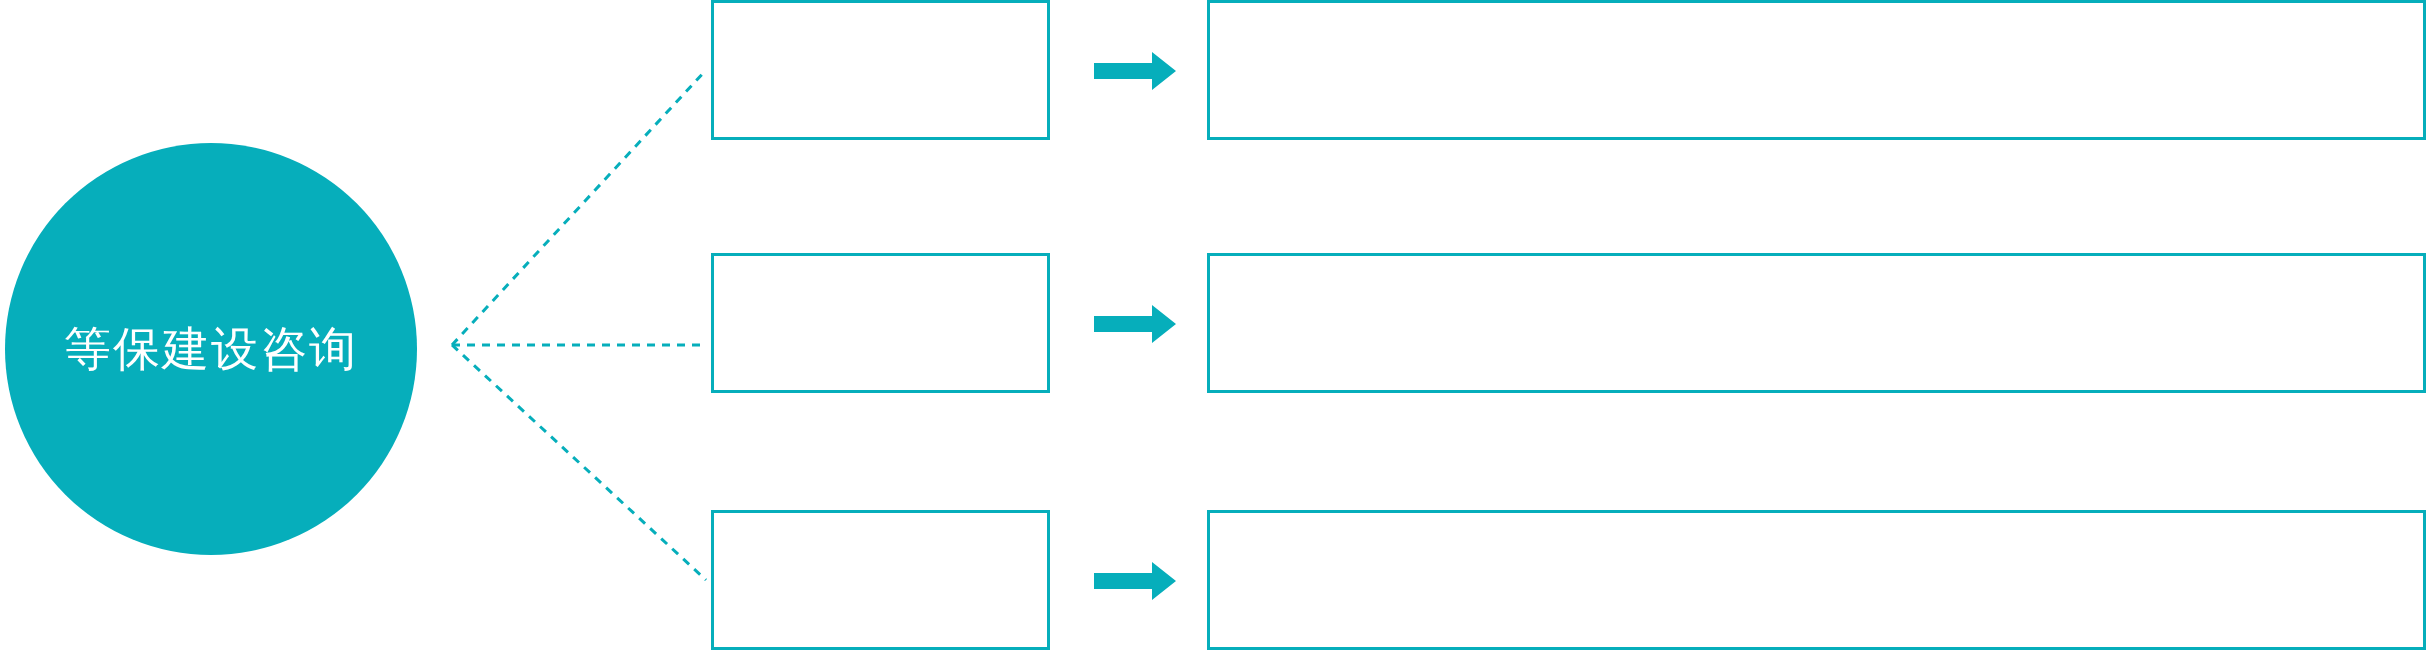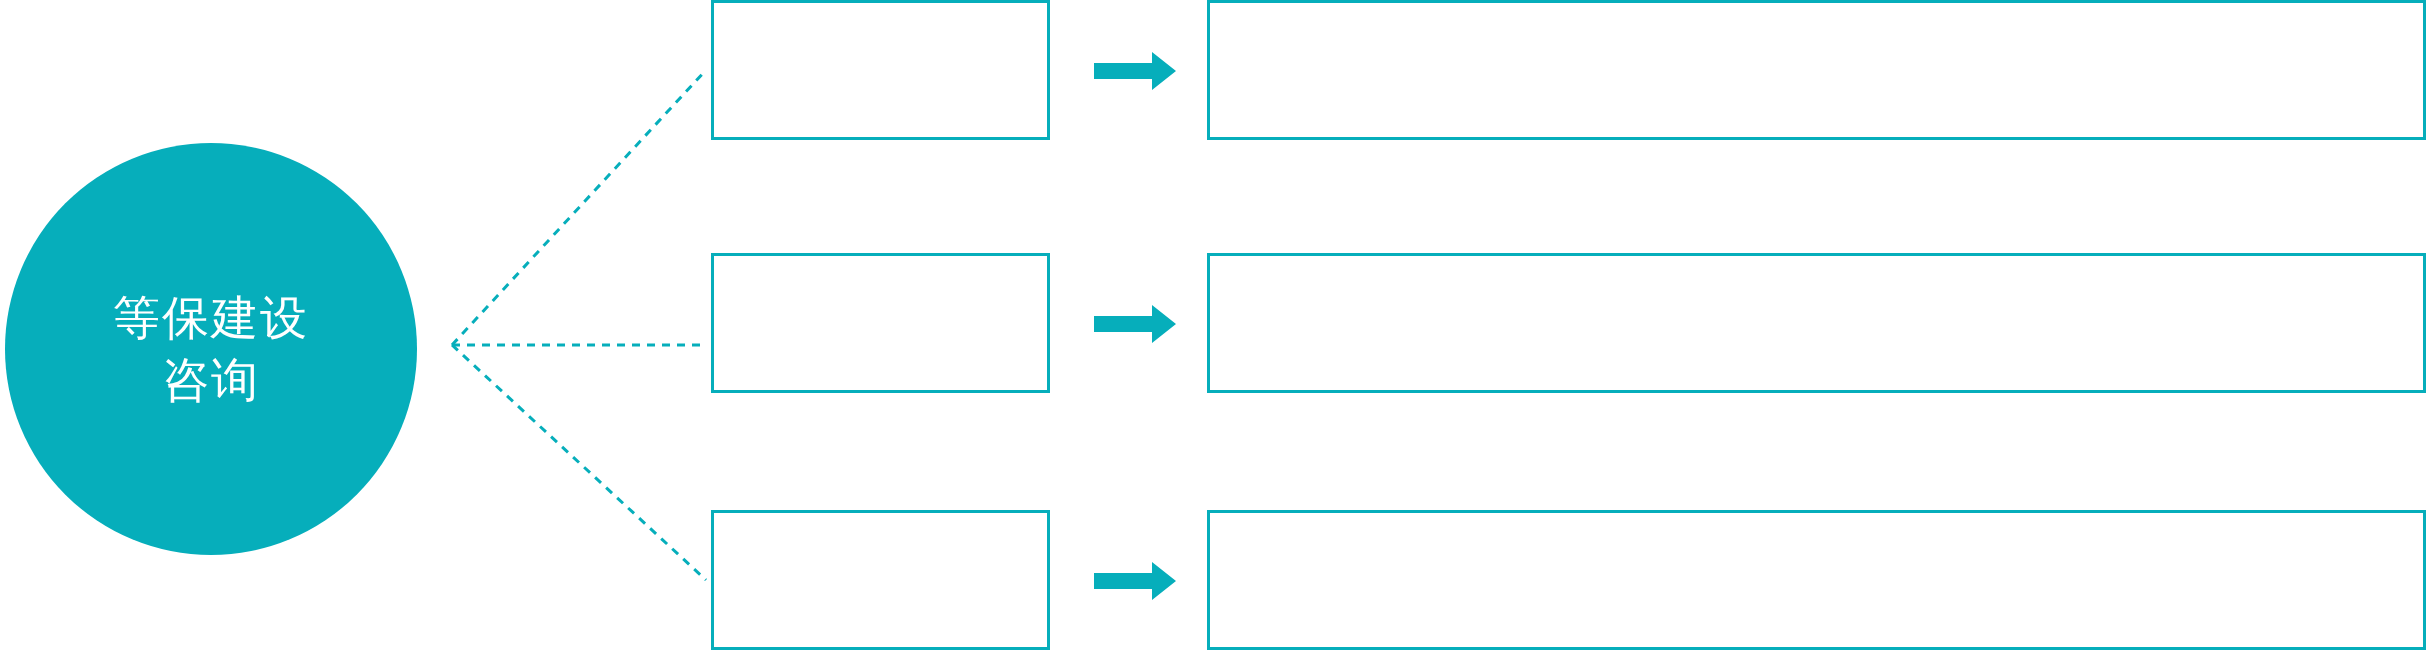--- a/index.html
+++ b/index.html
@@ -21,21 +21,21 @@
   
   .hub-circle {
     position: absolute;
     left: 5px;
     top: 143px;
     width: 412px;
     height: 412px;
     border-radius: 50%;
     background: #06AEBB;
     display: flex;
-    flex-direction: column;
+    flex-direction: row;
     align-items: center;
     justify-content: center;
     box-sizing: border-box;
   }
   .hub-line {
     color: #ffffff;
     font-size: 47px;
     line-height: 62px;
     letter-spacing: 2px;
     font-weight: 300;

